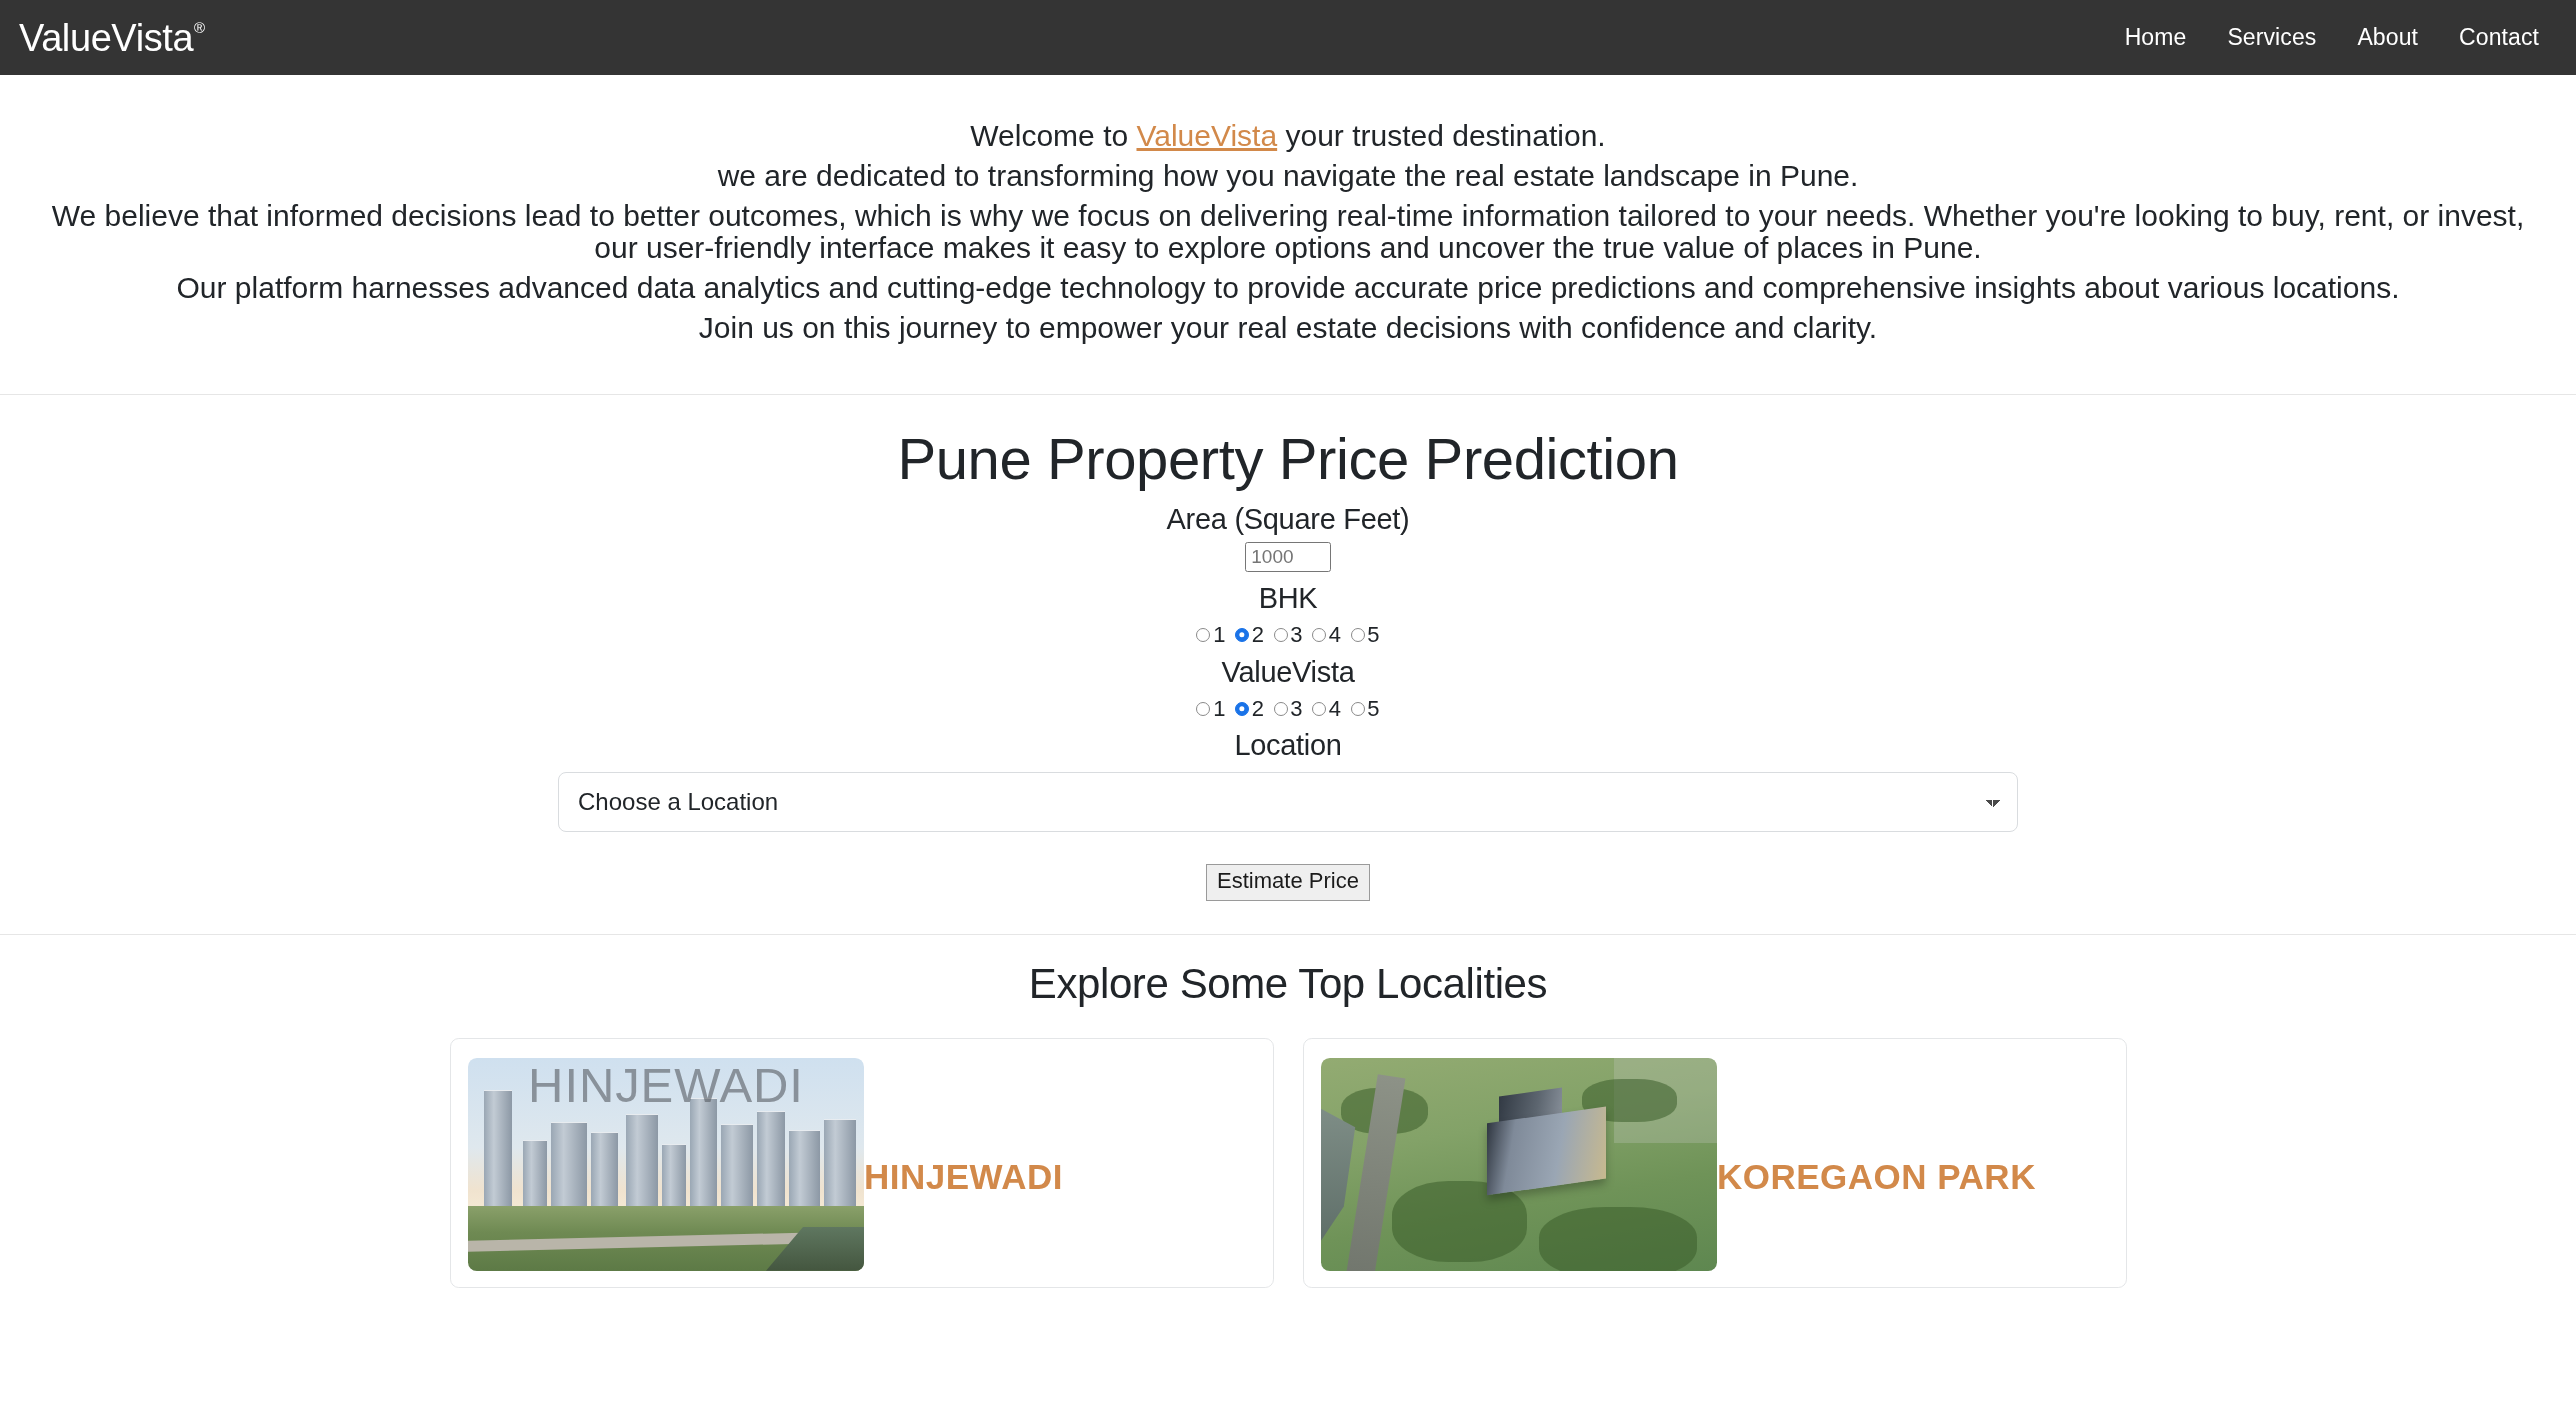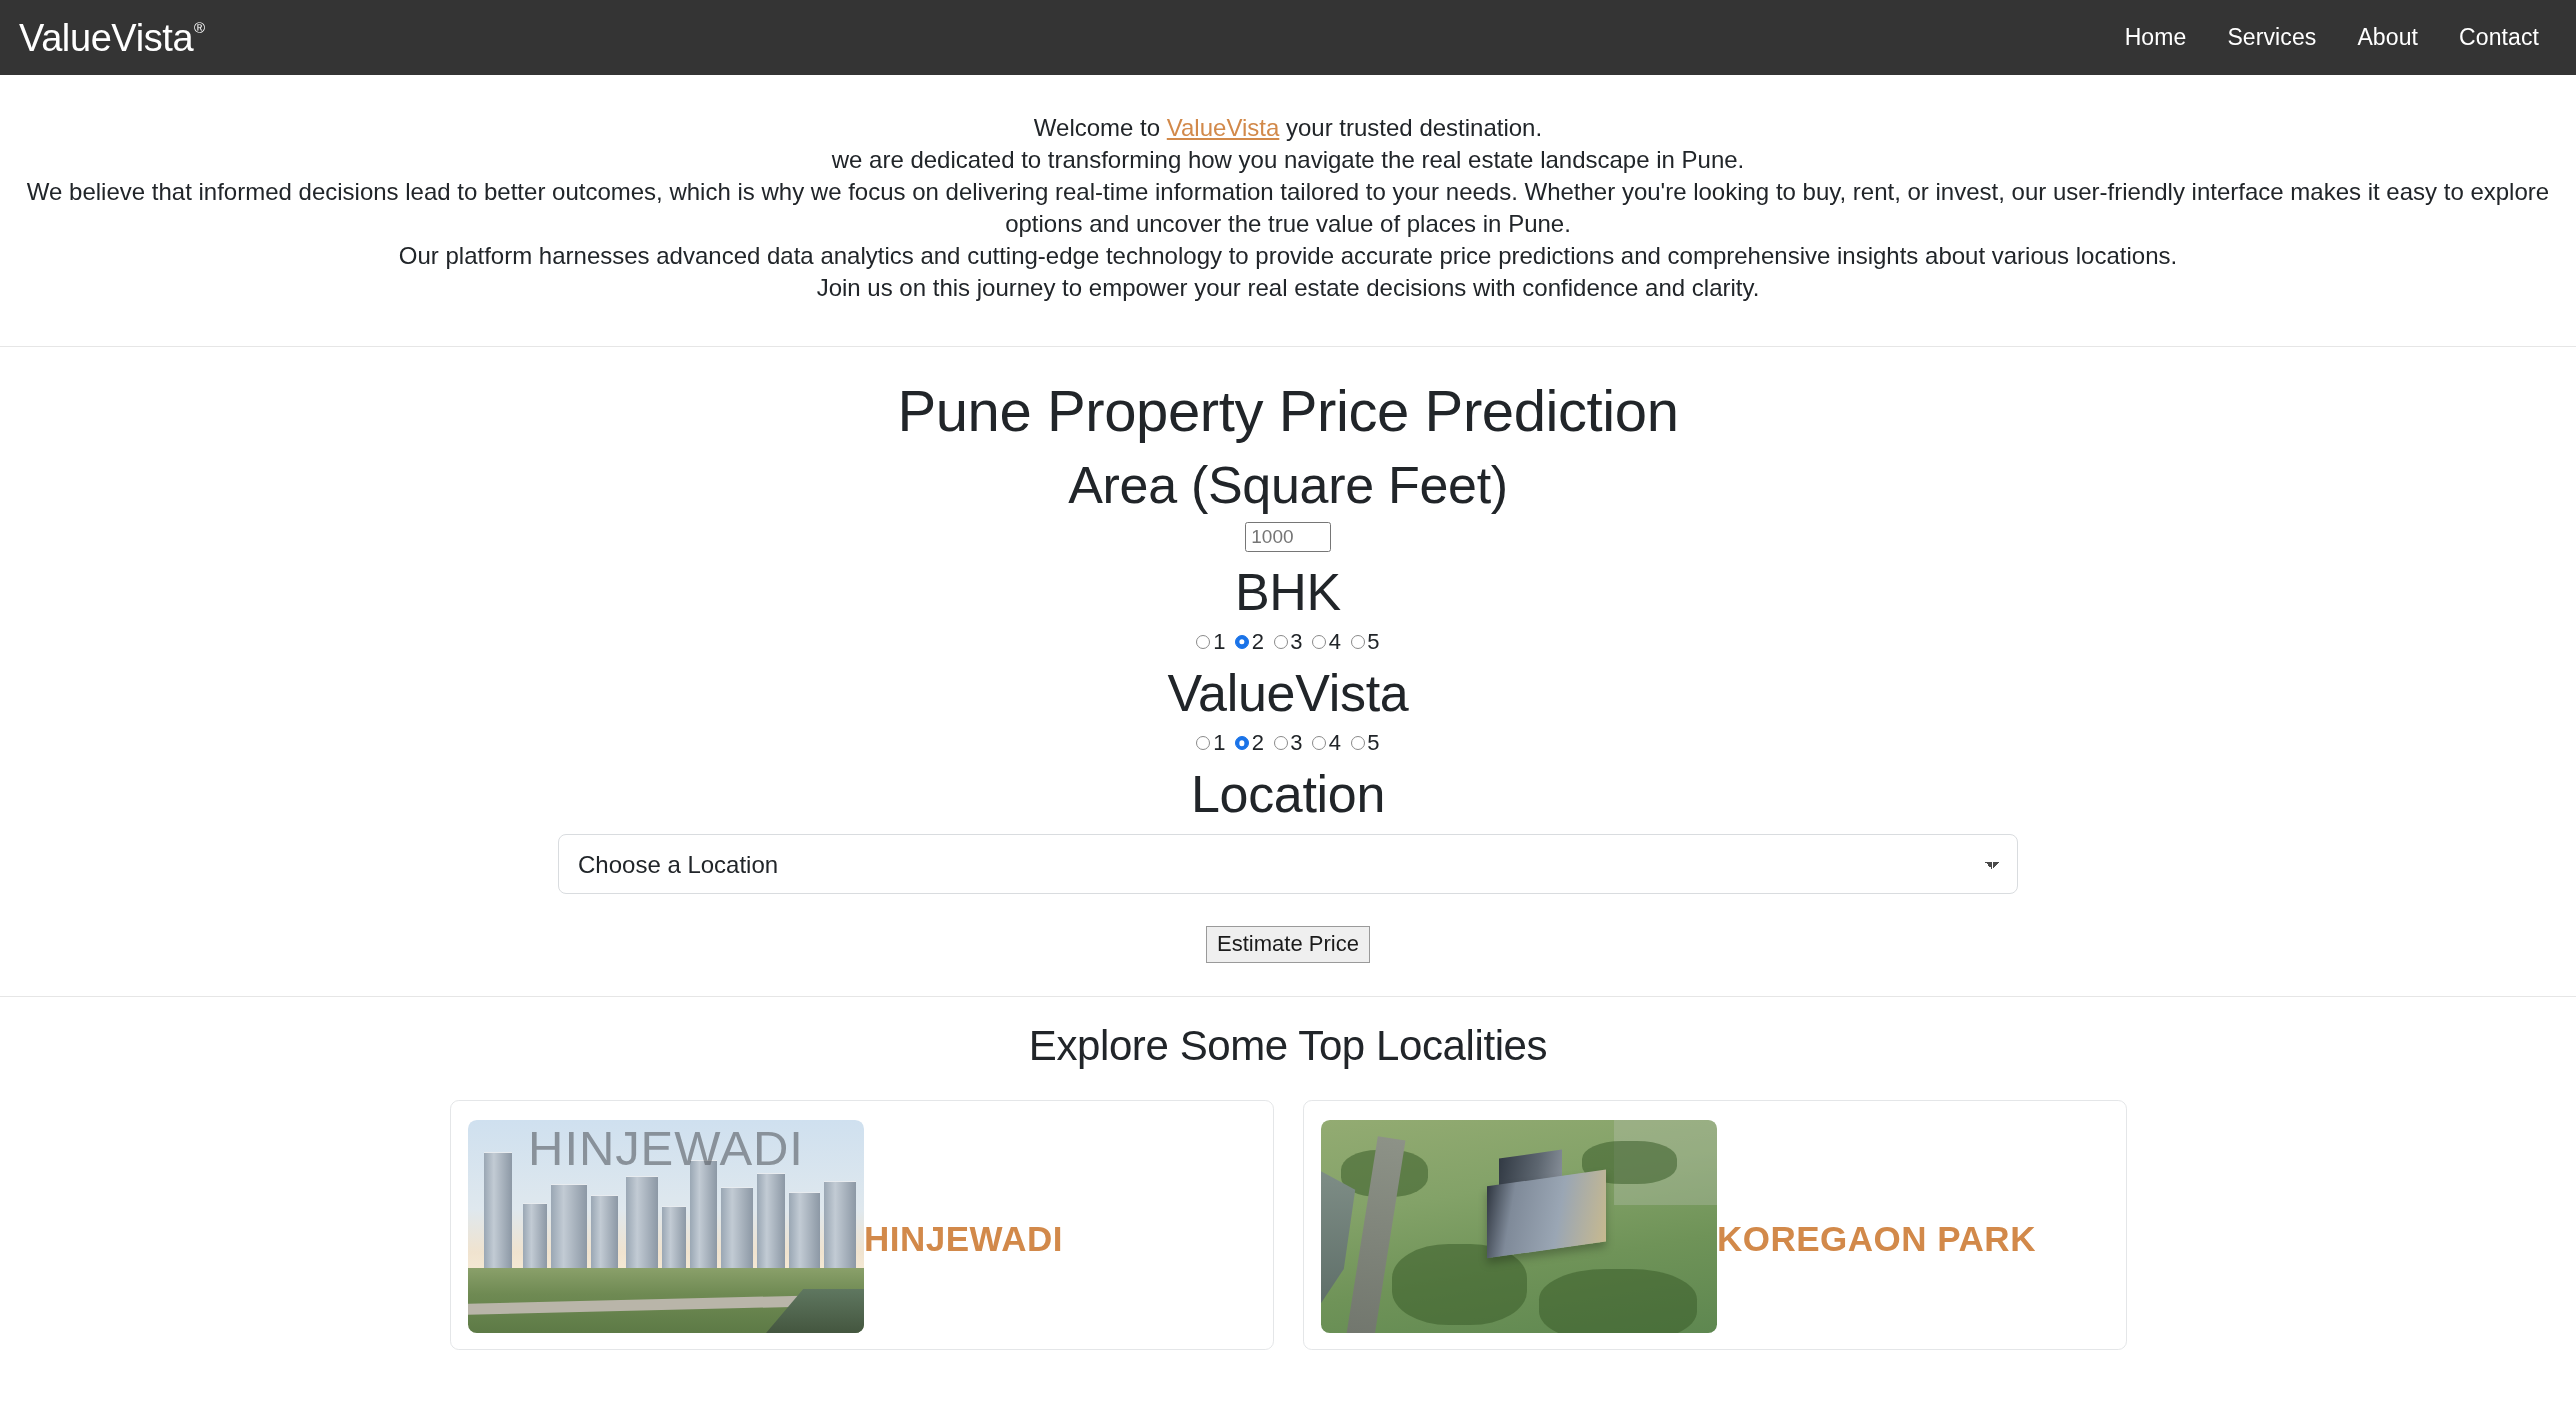--- a/index.html
+++ b/index.html
@@ -52,22 +52,22 @@
     letter-spacing: 0.1px;
   }
 
   
   .intro {
     padding: 37px 26px 42px 26px;
     border-bottom: 0.9px solid #e6e6e6;
     text-align: center;
   }
   .intro p {
-    margin: 0;
-    font-size: 24px;
+    margin: 8px;
+    font-size: 30px;
     line-height: 32px;
     color: #212529;
     font-weight: 400;
   }
   .intro .inner {
     max-width: 2534px;
     margin: 0 auto;
   }
   .intro a.brandlink {
     color: #d2894a;
@@ -83,21 +83,21 @@
   h1.page-title {
     margin: 0 0 3.5px 0;
     font-size: 58px;
     font-weight: 400;
     letter-spacing: -0.4px;
     color: #212529;
     line-height: 1.18;
   }
   h2.field-title {
     margin: 8.8px 0 5.3px 0;
-    font-size: 52px;
+    font-size: 29px;
     font-weight: 400;
     letter-spacing: -0.3px;
     color: #212529;
     line-height: 1.2;
   }
   .area-input {
     width: 86px;
     height: 30px;
     font-size: 19px;
     font-family: "Liberation Sans", sans-serif;

